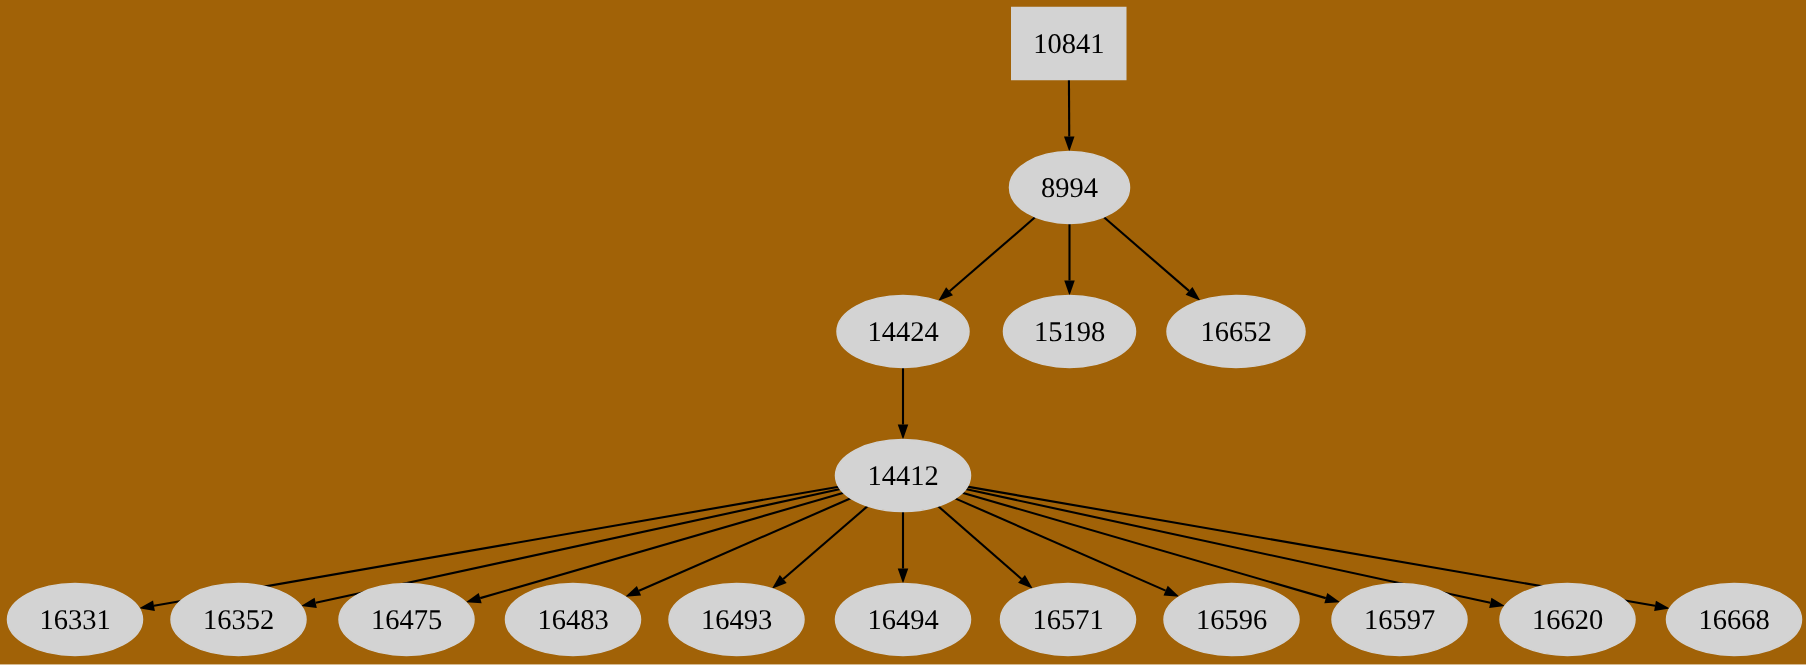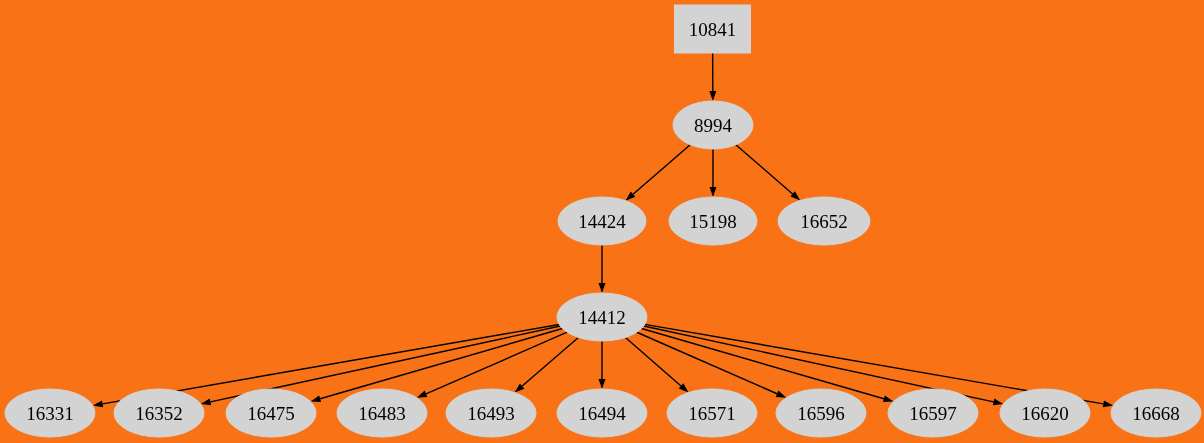--- a/index.html
+++ b/index.html
@@ -5,21 +5,21 @@
   html, body {
     margin: 0;
     padding: 0;
     background: #ffffff;
     font-family: "Liberation Serif", "DejaVu Serif", serif;
   }
   .canvas-wrap {
     position: relative;
     width: 1204px;
     height: 443px;
-    background: #f97316;
+    background: #a16207;
     overflow: hidden;
   }
   svg text {
     font-family: "Liberation Serif", "DejaVu Serif", serif;
     font-size: 19px;
     fill: #000000;
   }
 </style>
 </head>
 <body>

